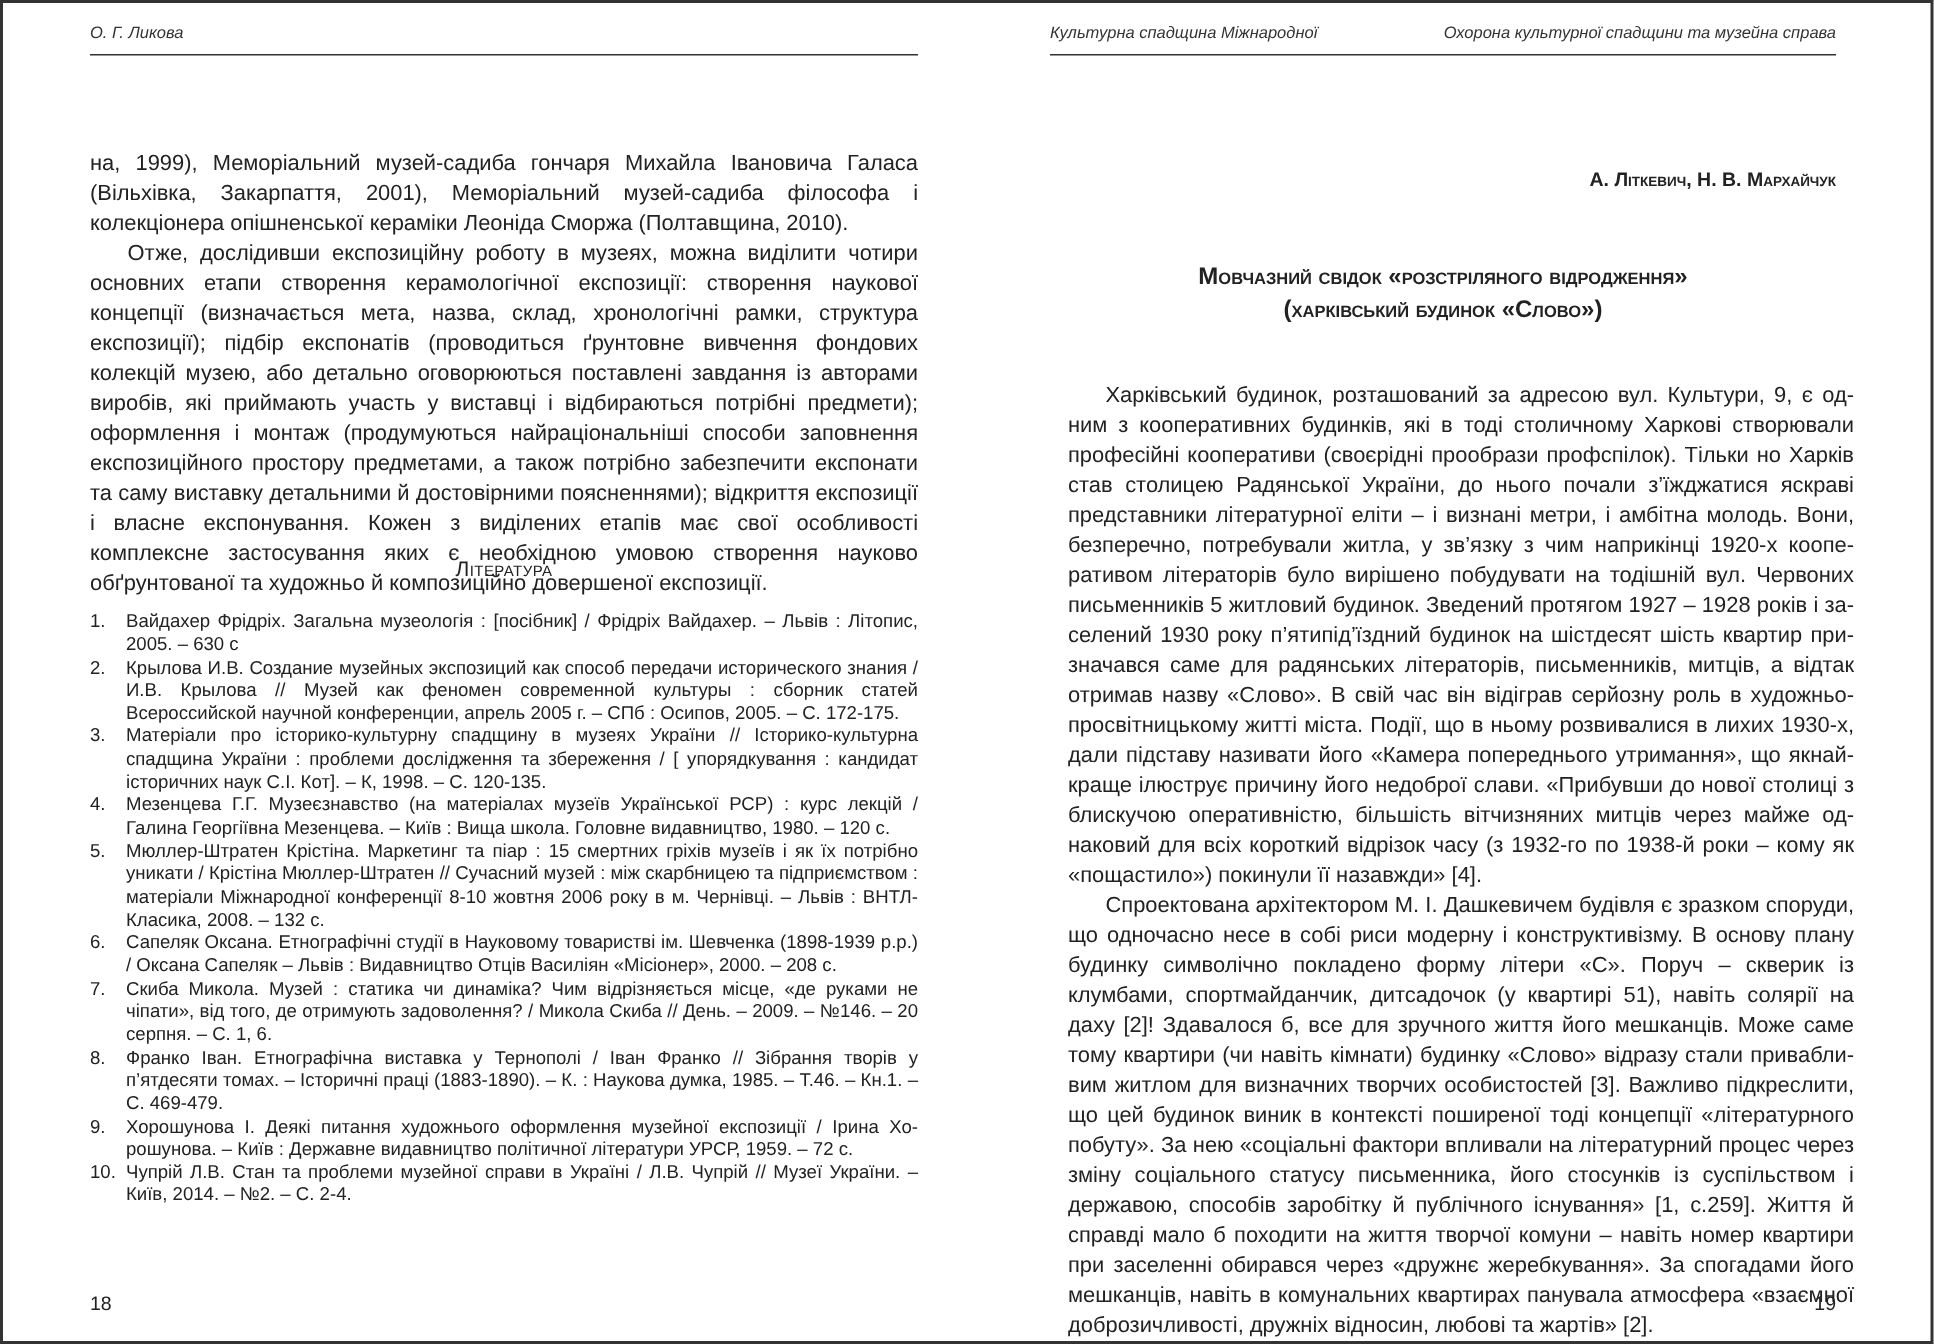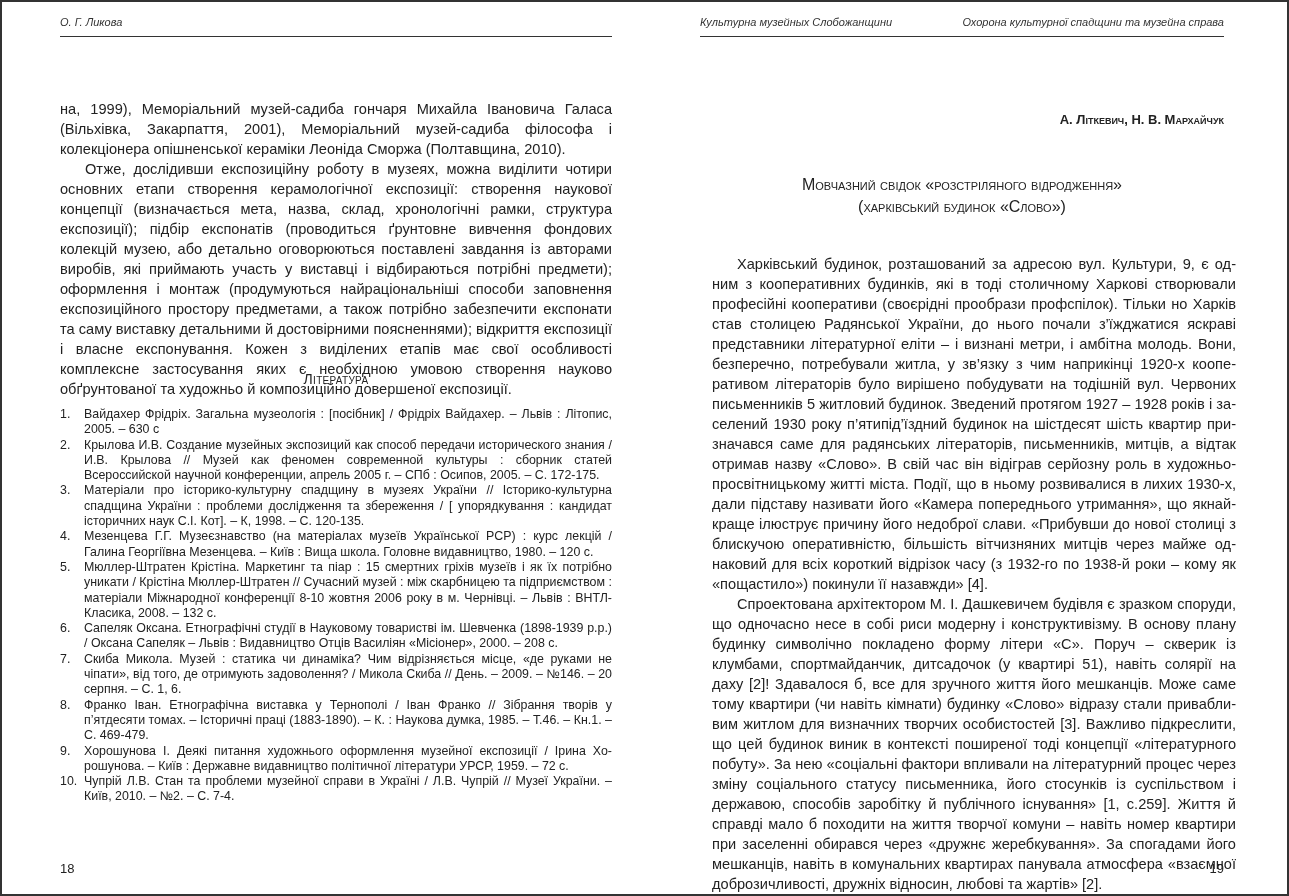--- a/index.html
+++ b/index.html
@@ -55,21 +55,21 @@
     .left .page-number { left: 0; }
     .right .page-number { right: 0; margin-left: 24px; }
 
     .authors {
       position: absolute; top: 110px; right: 0;
       font-size: 13px; font-weight: bold; 
       font-variant: small-caps;
     }
     .article-title {
       position: absolute; top: 172px; left: 0; width: 524px;
-      text-align: center; font-weight: normal; font-size: 16px; line-height: 22px;
+      text-align: center; font-weight: bold; font-size: 16px; line-height: 22px;
       font-variant: small-caps;
     }
     .right .body-text { position: absolute; top: 252px; left: 0; width: 524px; margin-left: 12px; }
   </style>
 </head>
 <body>
 
 <div class="spread">
 
   <div class="page left">
@@ -87,29 +87,29 @@
     <ol class="refs">
       <li><span class="num">1.</span><span>Вайдахер Фрідріх. Загальна музеологія : [посібник] / Фрідріх Вайдахер. – Львів : Літопис, 2005. – 630 с</span></li>
       <li><span class="num">2.</span><span>Крылова И.В. Создание музейных экспозиций как способ передачи историческо­го знания / И.В. Крылова // Музей как феномен современной культуры : сборник статей Всероссийской научной конференции, апрель 2005 г. – СПб : Осипов, 2005. – С. 172-175.</span></li>
       <li><span class="num">3.</span><span>Матеріали про історико-культурну спадщину в музеях України // Історико-культурна спадщина України : проблеми дослідження та збереження / [ упорядку­вання : кандидат історичних наук С.І. Кот]. – К, 1998. – С. 120-135.</span></li>
       <li><span class="num">4.</span><span>Мезенцева Г.Г. Музеєзнавство (на матеріалах музеїв Української РСР) : курс лекцій / Галина Георгіївна Мезенцева. – Київ : Вища школа. Головне видавницт­во, 1980. – 120 с.</span></li>
       <li><span class="num">5.</span><span>Мюллер-Штратен Крістіна. Маркетинг та піар : 15 смертних гріхів музеїв і як їх потрібно уникати / Крістіна Мюллер-Штратен // Сучасний музей : між скарбницею та підприємством : матеріали Міжнародної конференції 8-10 жовтня 2006 року в м. Чернівці. – Львів : ВНТЛ-Класика, 2008. – 132 с.</span></li>
       <li><span class="num">6.</span><span>Сапеляк Оксана. Етнографічні студії в Науковому товаристві ім. Шевченка (1898-1939 р.р.) / Оксана Сапеляк – Львів : Видавництво Отців Василіян «Місіонер», 2000. – 208 с.</span></li>
       <li><span class="num">7.</span><span>Скиба Микола. Музей : статика чи динаміка? Чим відрізняється місце, «де руками не чіпати», від того, де отримують задоволення? / Микола Скиба // День. – 2009. – №146. – 20 серпня. – С. 1, 6.</span></li>
       <li><span class="num">8.</span><span>Франко Іван. Етнографічна виставка у Тернополі / Іван Франко // Зібрання творів у п’ятдесяти томах. – Історичні праці (1883-1890). – К. : Наукова думка, 1985. – Т.46. – Кн.1. – С. 469-479.</span></li>
       <li><span class="num">9.</span><span>Хорошунова І. Деякі питання художнього оформлення музейної експозиції / Ірина Хо­рошунова. – Київ : Державне видавництво політичної літератури УРСР, 1959. – 72 с.</span></li>
-      <li><span class="num">10.</span><span>Чупрій Л.В. Стан та проблеми музейної справи в Україні / Л.В. Чупрій // Музеї України. – Київ, 2010. – №2. – С. 7-4.</span></li>
+      <li><span class="num">10.</span><span>Чупрій Л.В. Стан та проблеми музейної справи в Україні / Л.В. Чупрій // Музеї України. – Київ, 2014. – №2. – С. 2-4.</span></li>
     </ol>
 
     <div class="page-number">18</div>
   </div>
 
   <div class="page right">
     <div class="running-head">
-      <span class="rh-left">Культурна музейных Слобожанщини</span>
+      <span class="rh-left">Культурна спадщина Міжнародної</span>
       <span class="rh-right">Охорона культурної спадщини та музейна справа</span>
     </div>
 
     <div class="authors">А. Літкевич, Н. В. Мархайчук</div>
 
     <div class="article-title">
       <div>Мовчазний свідок «розстріляного відродження»</div>
       <div>(харківський будинок «Слово»)</div>
     </div>
 

